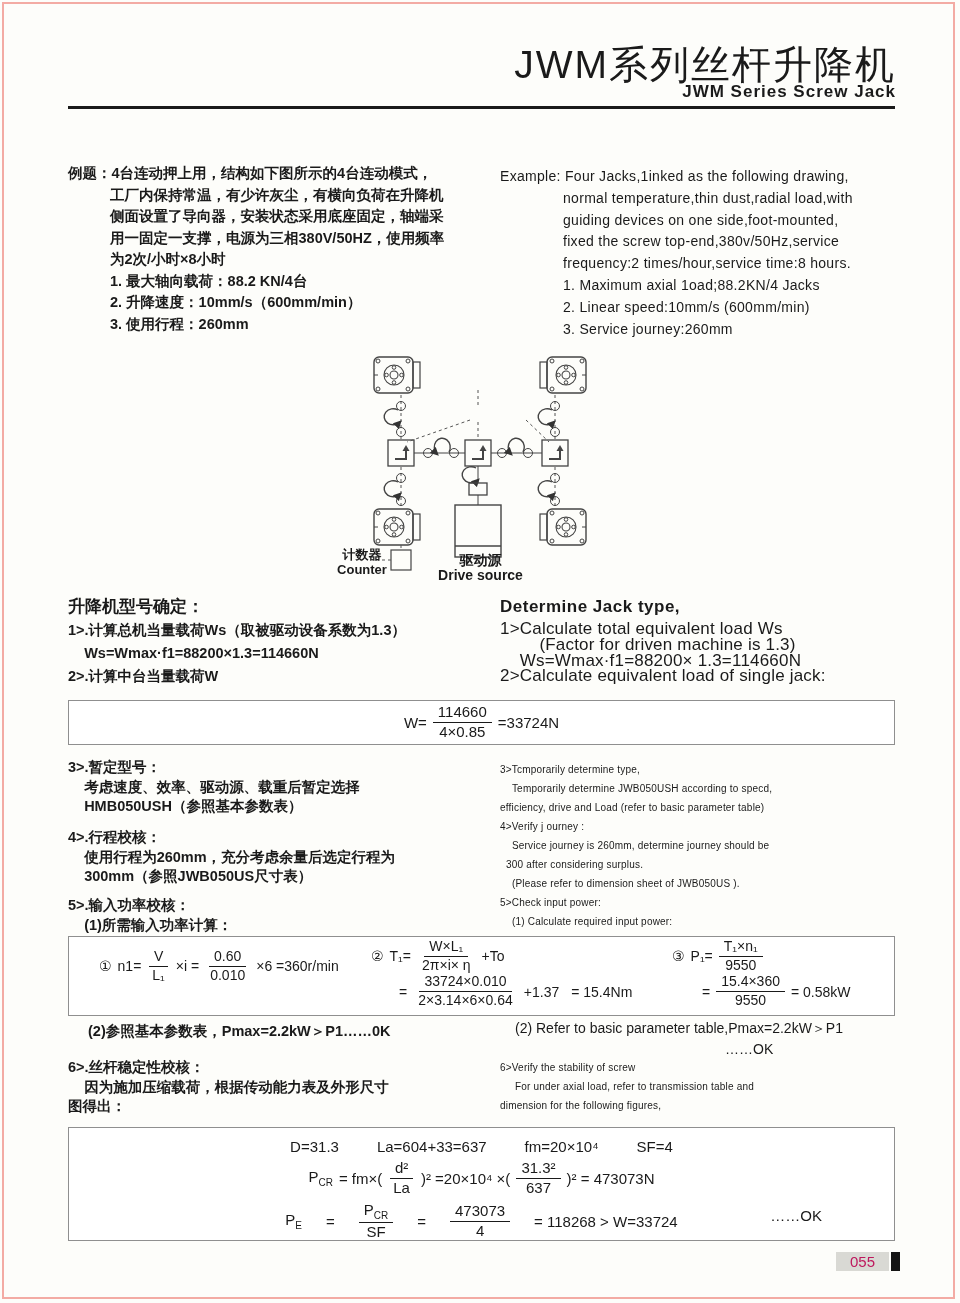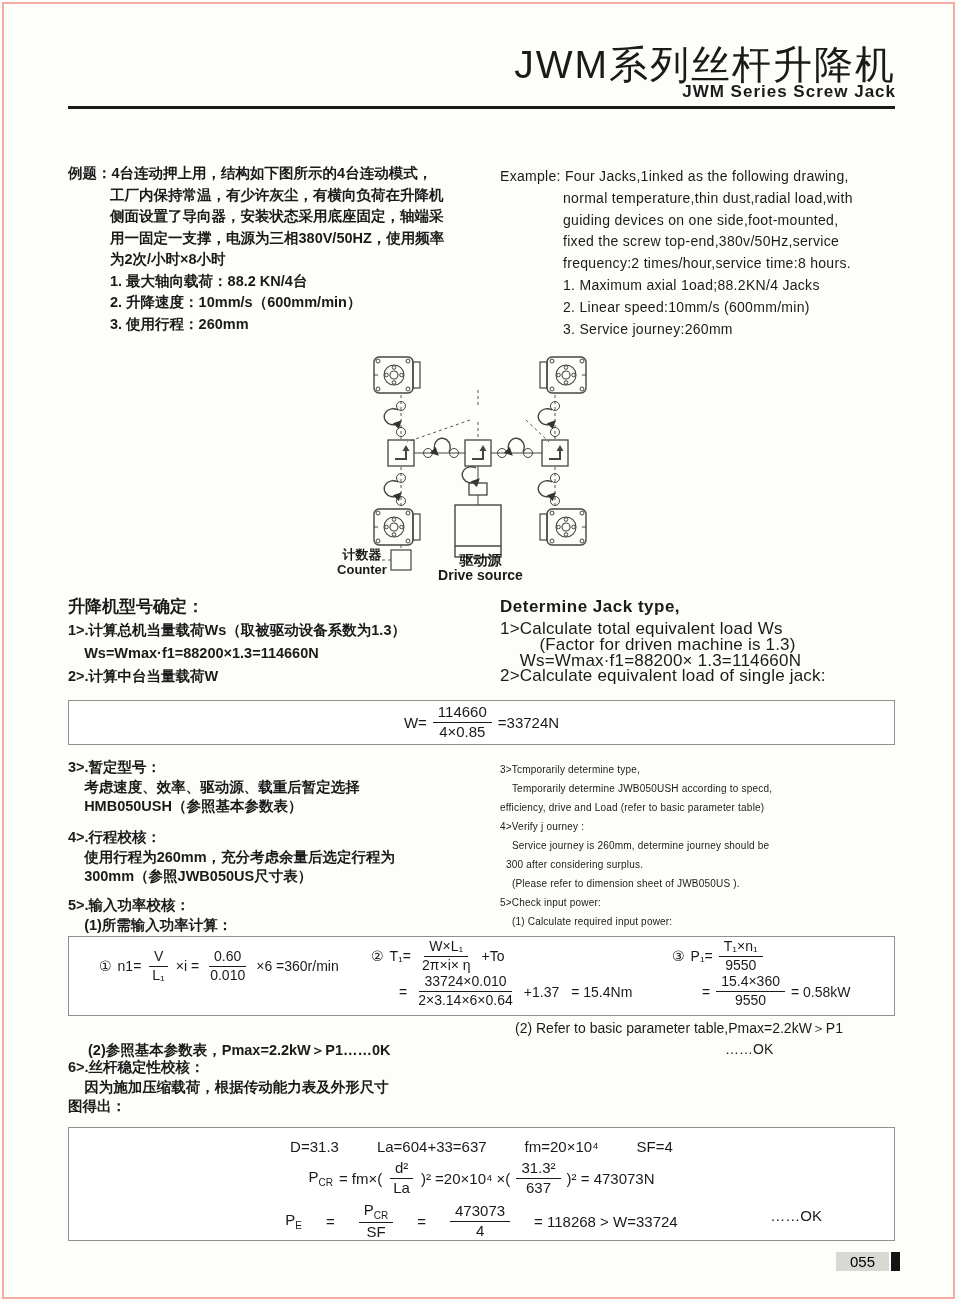--- a/index.html
+++ b/index.html
@@ -24,21 +24,21 @@
   .s345-en{font-size:10px;line-height:19px;letter-spacing:.2px;}
   .box{position:absolute;left:68px;width:825px;border:1px solid #8f8f8f;background:#fff;}
   .frow{display:flex;align-items:center;gap:6px;font-size:15px;white-space:nowrap;}
   .frow.small{font-size:14px;}
   .frac{display:inline-flex;flex-direction:column;align-items:center;line-height:1.12;}
   .frac .nm{padding:0 5px 1px;border-bottom:1.5px solid #1a1a1a;}
   .frac .dn{padding:1px 5px 0;}
   sub{font-size:10px;}
   .dlabel{position:absolute;text-align:center;font-weight:bold;line-height:15px;font-size:14px;}
   .badge{position:absolute;left:836px;top:1252px;width:53px;height:19px;background:#d9d9d4;
-         display:flex;align-items:center;justify-content:center;font-size:15px;color:#000000;}
+         display:flex;align-items:center;justify-content:center;font-size:15px;color:#be185d;}
   .badge-bar{position:absolute;left:891px;top:1252px;width:9px;height:19px;background:#141414;}
   svg .ln{stroke:#444;fill:none;}
   svg .dash{stroke:#555;stroke-dasharray:3 3;fill:none;}
 </style>
 </head>
 <body>
 
 <div class="page">
   <div class="frame"></div>
 
@@ -243,27 +243,30 @@
         <span>=</span>
         <span class="frac">
             <span class="nm">15.4×360</span>
             <span class="dn">9550</span>
           </span>
         <span>= 0.58kW</span>
       </div>
     </div>
   </div>
 
-  <div class="abs" style="left:88px;top:1022px;font-size:14.5px;font-weight:bold;margin-top:19px;">(2)参照基本参数表，Pmax=2.2kW＞P1……0K</div>
+  <div class="abs" style="left:88px;top:1022px;font-size:14.5px;font-weight:bold;">(2)参照基本参数表，Pmax=2.2kW＞P1……0K</div>
   <div class="abs" style="left:515px;top:1020px;font-size:14px;">(2) Refer to basic parameter table,Pmax=2.2kW＞P1</div>
   <div class="abs" style="left:725px;top:1041px;font-size:14px;">……OK</div>
 
   <div class="abs s345-zh pre" style="left:68px;top:1058px;width:430px;">6&gt;.丝杆稳定性校核：
     因为施加压缩载荷，根据传动能力表及外形尺寸
 图得出：</div>
+  <div class="abs s345-en pre" style="left:500px;top:1058px;width:445px;">6&gt;Verify the stability of screw
+     For under axial load, refer to transmission table and
+dimension for the following figures,</div>
 
   <div class="box" style="top:1127px;height:112px;">
     <div class="frow" style="justify-content:center;margin-top:10px;gap:38px;">
       <span>D=31.3</span>
       <span>La=604+33=637</span>
       <span>fm=20×10⁴</span>
       <span>SF=4</span>
     </div>
     <div class="frow" style="justify-content:center;margin-top:5px;">
       <span><span>P</span><sub>CR</sub></span>

